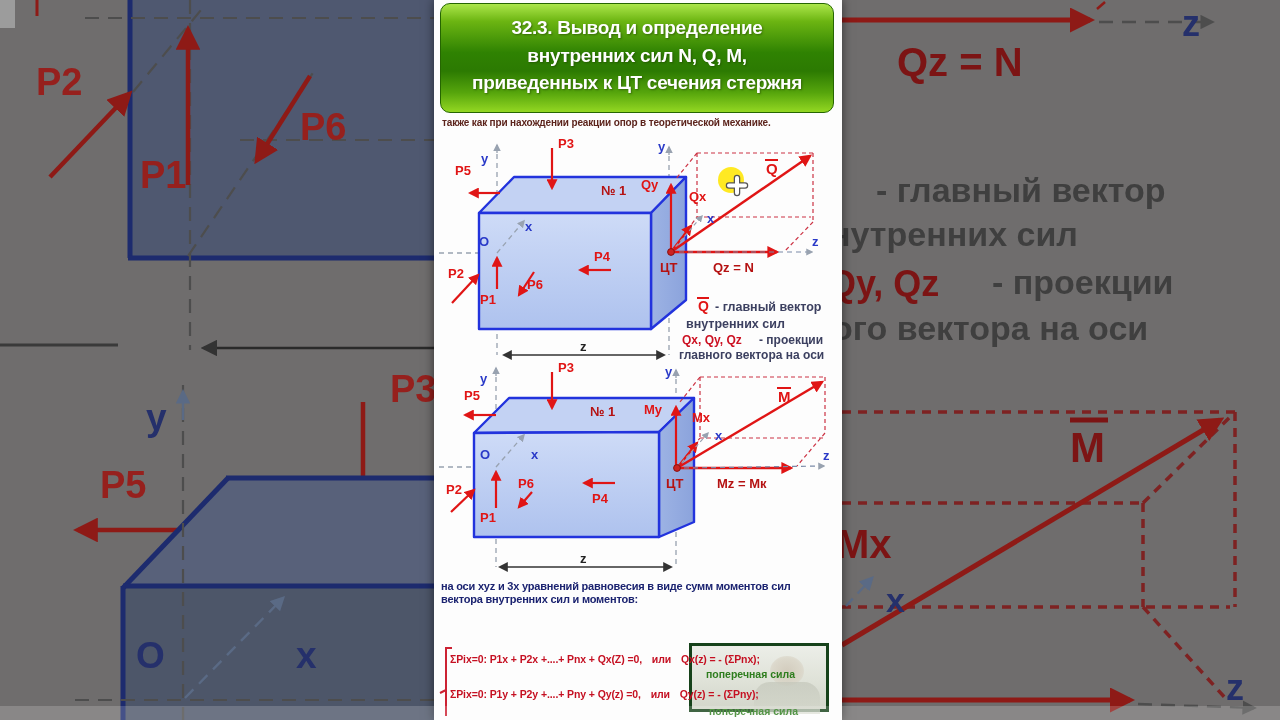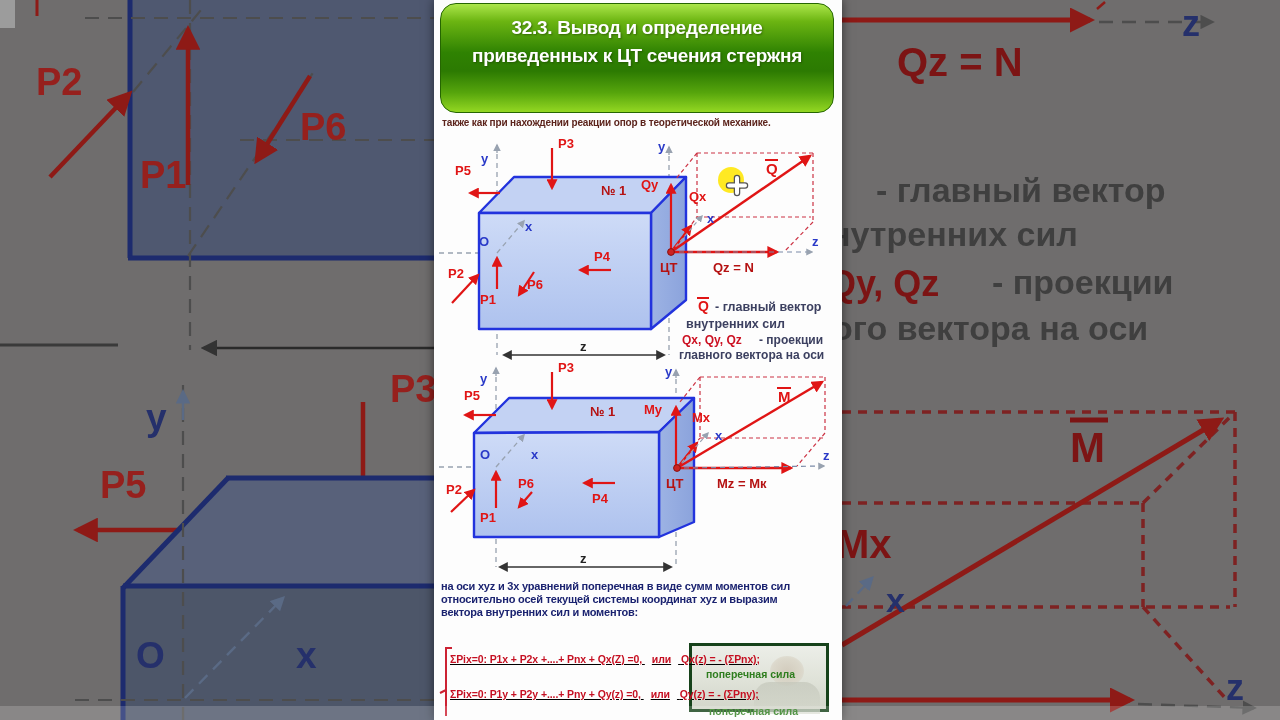--- a/index.html
+++ b/index.html
@@ -3,31 +3,31 @@
 <meta charset="utf-8">
 <style>
   html,body{margin:0;padding:0;background:#222;}
   #frame{position:relative;width:1280px;height:720px;overflow:hidden;
          background:#6f6d6d;font-family:"Liberation Sans",sans-serif;}
   svg{font-family:"Liberation Sans",sans-serif;}
   .abs{position:absolute;}
   
   #panel{position:absolute;left:434px;top:0;width:408px;height:720px;background:#fdfdfd;
          box-shadow:0 0 10px rgba(0,0,0,.55);}
-  #header{position:absolute;left:6px;top:3px;width:394px;height:110px;border-radius:16px;
+  #header{position:absolute;left:6px;top:3px;width:394px;height:110px;border-radius:10px;
           border:1.5px solid #256600;
           background:linear-gradient(180deg,#ace64a 0%,#6cb512 16%,#2f8202 45%,#2c7a02 62%,#56a50c 82%,#93d722 100%);
           color:#fff;font-weight:bold;font-size:19px;line-height:27.5px;text-align:center;
           padding-top:10px;box-sizing:border-box;text-shadow:1px 1px 2px rgba(30,60,0,.55);
           letter-spacing:-0.3px;}
   #subtitle{position:absolute;left:8px;top:117px;width:396px;font-size:10px;font-weight:bold;
             color:#5c241c;letter-spacing:-0.15px;}
   .para{position:absolute;left:7px;top:580px;width:398px;font-size:11px;font-weight:bold;
         color:#1b2370;line-height:13.2px;letter-spacing:-0.2px;}
-  .eqline{position:absolute;font-size:10.5px;font-weight:bold;letter-spacing:-0.1px;white-space:nowrap;z-index:3;text-decoration:underline;}
+  .eqline{position:absolute;font-size:10.5px;font-weight:bold;letter-spacing:-0.1px;white-space:nowrap;z-index:3;}
   .eq-red{color:#c51022;}
   .eq-or{color:#c51022;margin:0 7px;}
   .eq-note{position:absolute;font-size:10.5px;font-weight:bold;color:#2e7d1e;z-index:3;text-align:right;}
   #presenter{position:absolute;left:255px;top:643px;width:140px;height:69px;
              border:3px solid #16421a;box-sizing:border-box;z-index:1;
              background:linear-gradient(180deg,#eceee8 0%,#dfe2d8 55%,#d3d6ca 100%);}
   #presenter .head{position:absolute;left:58%;top:10px;width:34px;height:30px;border-radius:50%;
              background:radial-gradient(ellipse at center,#cfc6b6 0%,#d9d4c6 60%,rgba(220,220,210,0) 100%);opacity:.8;}
   #presenter .body{position:absolute;left:46%;top:36px;width:66px;height:32px;border-radius:16px 16px 0 0;
              background:linear-gradient(180deg,#c3c6ba,#d5d8cc);opacity:.7;}
@@ -156,20 +156,21 @@
 
     <line x1="0" y1="700" x2="288" y2="700" stroke="#8e1a16" stroke-width="5" marker-end="url(#br-r)"></line>
     <line x1="296" y1="704" x2="412" y2="708" stroke="#4d4d4d" stroke-width="2.4" stroke-dasharray="14,9" marker-end="url(#br-g)"></line>
     <text x="384" y="700" font-weight="bold" font-size="36px" fill="#25306b">z</text>
   </svg>
 
   <div id="panel">
 
     <div id="header">
       <div>32.3. Вывод и определение</div>
+      <div>внутренних сил N, Q, M,</div>
       <div>приведенных к ЦТ сечения стержня</div>
     </div>
 
     <div id="subtitle">также как при нахождении реакции опор в теоретической механике.</div>
 
     <svg class="abs" style="left:0;top:133px;" width="408" height="229" viewBox="0 0 408 229">
       <defs>
         <marker id="d1r" viewBox="0 0 10 10" refX="8" refY="5" markerWidth="5" markerHeight="5" orient="auto">
             <path d="M0,0L10,5L0,10z" fill="#e01515"></path>
           </marker>
@@ -361,22 +362,21 @@
         <text x="232" y="130" fill="#b51212">ЦТ</text>
         <text x="283" y="130" fill="#b51212">Mz = Mк</text>
       </g>
       <g>
         <line x1="343" y1="30" x2="357" y2="30" stroke="#e01515" stroke-width="2"></line>
         <text x="344" y="44" font-weight="bold" font-size="15px" fill="#e01515">M</text>
       </g>
     </svg>
 
     <div class="para">
-      <div>на оси xyz и 3х уравнений поперечная в виде сумм моментов сил</div>
-      <div>относительно осей текущей системы координат xyz и выразим</div>
+      <div>на оси xyz и 3х уравнений равновесия в виде сумм моментов сил</div>
       <div>вектора внутренних сил и моментов:</div>
     </div>
 
     <div id="presenter">
       <div class="head"></div>
       <div class="body"></div>
     </div>
 
     <svg class="abs" style="left:4px;top:646px;z-index:3;" width="16" height="72" viewBox="0 0 16 72">
       <path d="M14,2 L8,2 L8,70 M8,44 L2,47" stroke="#cc2233" stroke-width="2" fill="none"></path>

